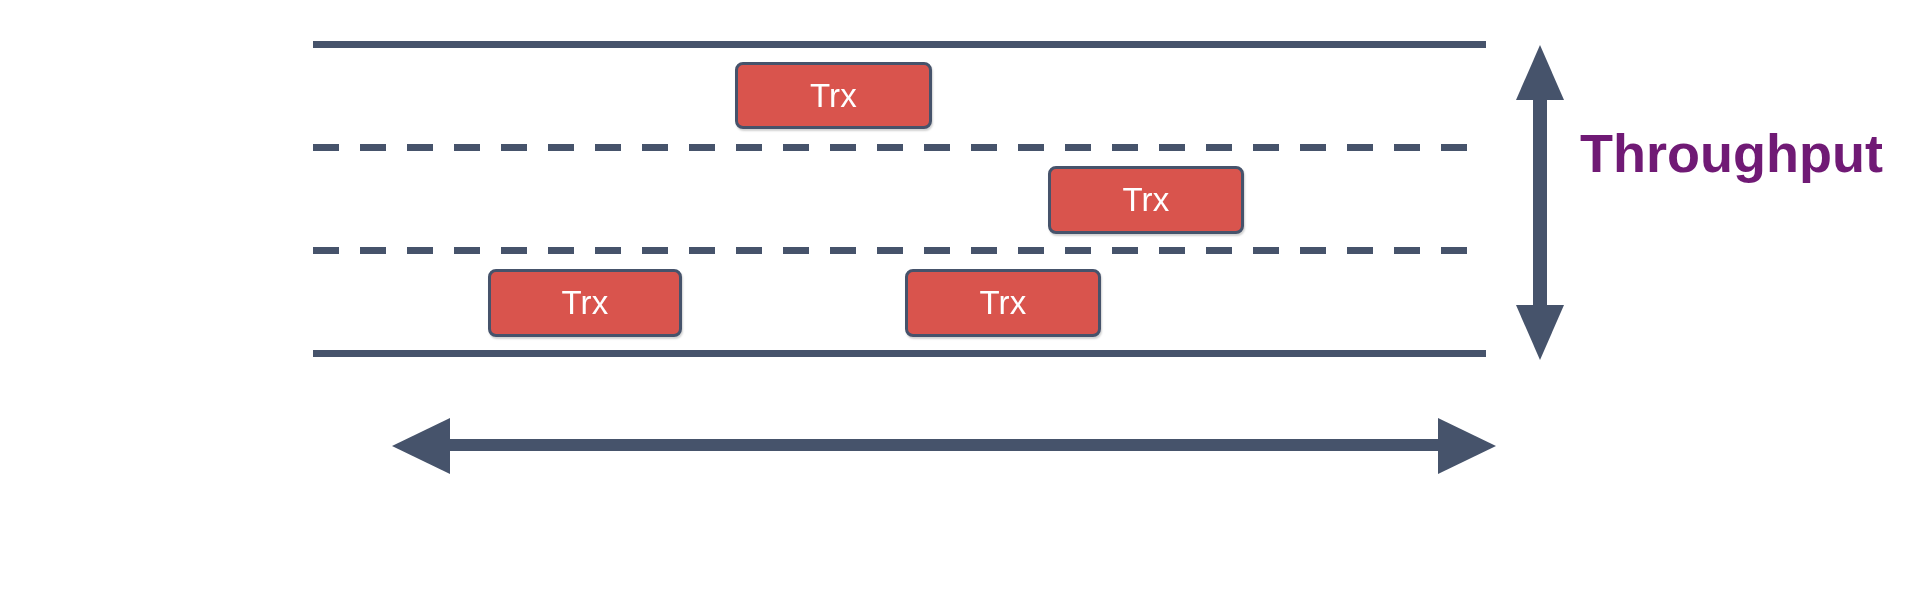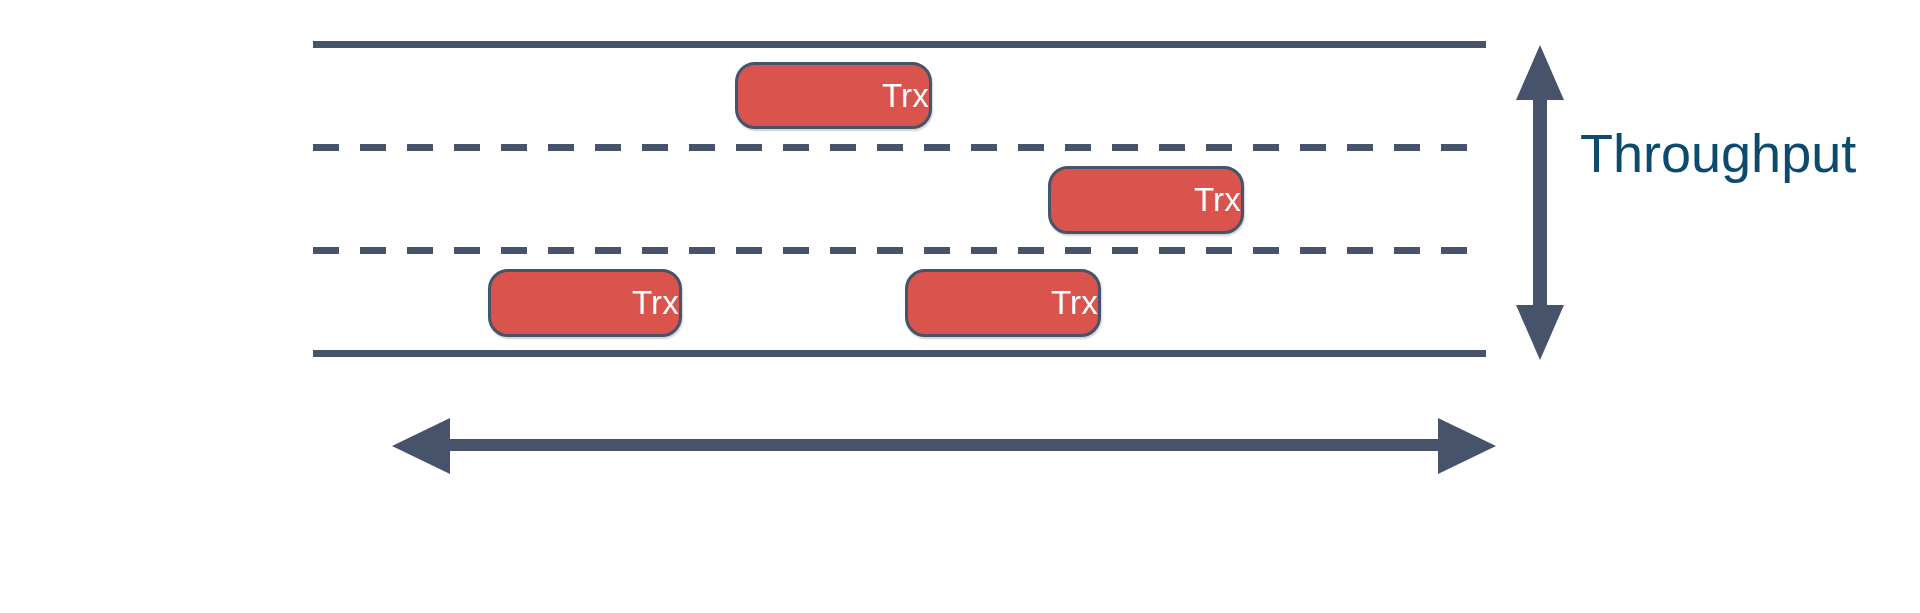--- a/index.html
+++ b/index.html
@@ -36,43 +36,44 @@
       rgba(0,0,0,0) 47px
     );
   }
 
   
   .trx-box {
     position: absolute;
     box-sizing: border-box;
     background: #D9544D;
     border: 3px solid #46536B;
-    border-radius: 20px;
+    border-radius: 8px;
     display: flex;
     align-items: center;
-    justify-content: flex-end;
+    justify-content: center;
     color: #ffffff;
     font-size: 33px;
     font-family: "Liberation Sans", sans-serif;
     letter-spacing: 0.2px;
     box-shadow: 1px 2px 2px rgba(0,0,0,0.18);
   }
 
   
   .arrow-svg {
     position: absolute;
     overflow: visible;
   }
 
   
   .caption {
     position: absolute;
-    color: #0c4a6e;
+    color: #701a75;
     font-family: "Liberation Sans", sans-serif;
     white-space: nowrap;
+    font-weight: bold;
   }
   #throughput-label {
     left: 1580px;
     top: 122px;
     font-size: 54px;
   }
   #finality-label {
     left: 740px;
     top: 505px;
     font-size: 54px;

